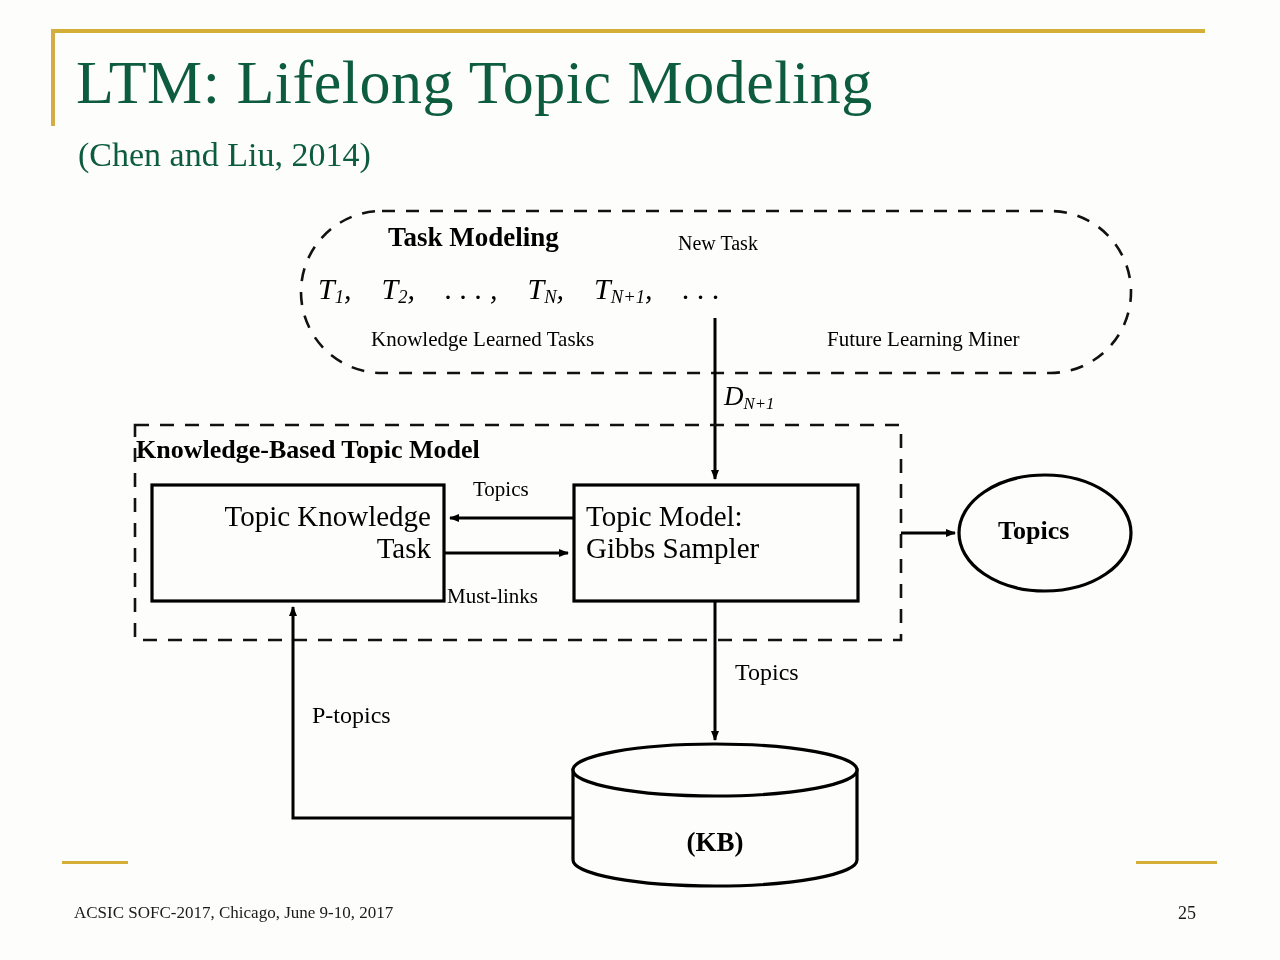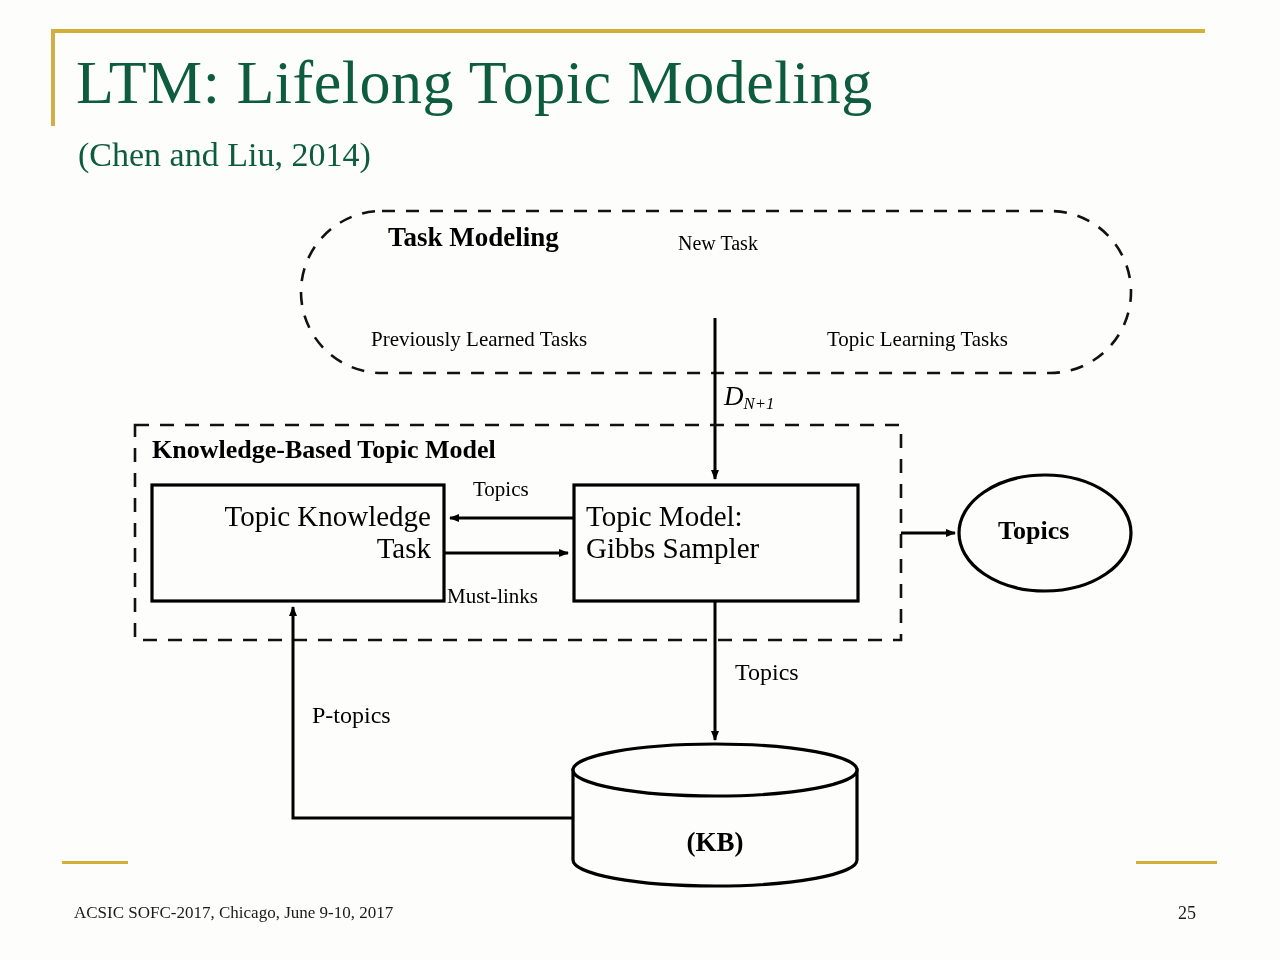--- a/index.html
+++ b/index.html
@@ -106,21 +106,21 @@
     color: #000;
     white-space: nowrap;
   }
   .bold { font-weight: bold; }
   .t-task-manager { left: 388px; top: 222px; font-size: 27px; }
   .t-new-task    { left: 678px; top: 232px; font-size: 20px; }
   .t-prev-tasks  { left: 371px; top: 327px; font-size: 21px; }
   .t-future-tasks{ left: 827px; top: 327px; font-size: 21px; }
   .t-tasks-row   { left: 318px; top: 272px; font-size: 30px; font-style: italic;}
   .t-dnp1        { left: 724px; top: 381px; font-size: 27px; font-style: italic;}
-  .t-kbtm        { left: 152px; top: 435px; font-size: 26px; }
+  .t-kbtm        { left: 136px; top: 435px; font-size: 26px; }
   .t-tkm         { left: 165px; top: 500px; font-size: 29px; width: 266px;
                    text-align: right; white-space: normal; line-height: 1.12;}
   .t-tmgs        { left: 586px; top: 500px; font-size: 29px; width: 260px;
                    text-align: left; white-space: normal; line-height: 1.12;}
   .t-topics-in   { left: 473px; top: 477px; font-size: 21px; }
   .t-mustlinks   { left: 447px; top: 584px; font-size: 21px; }
   .t-topics-ell  { left: 998px; top: 516px; font-size: 26px; }
   .t-topics-down { left: 735px; top: 659px; font-size: 24px; }
   .t-ptopics     { left: 312px; top: 702px; font-size: 24px; }
   .t-kb          { left: 586px; top: 796px; font-size: 27px; width: 258px;
@@ -171,23 +171,36 @@
 
       <path d="M573,770 L573,860 A142,26 0 0 0 857,860 L857,770 Z" fill="#fdfdfb" stroke="#000" stroke-width="3.2"></path>
       <ellipse cx="715" cy="770" rx="142" ry="26" fill="#fdfdfb" stroke="#000" stroke-width="3.2"></ellipse>
 
       <polyline points="573,818 293,818 293,607" fill="none" stroke="#000" stroke-width="3" marker-end="url(#arw)"></polyline>
     </svg>
 
     <div class="dg-label bold t-task-manager">Task Modeling</div>
     <div class="dg-label t-new-task">New Task</div>
 
-
-    <div class="dg-label t-prev-tasks">Previously Learned Tasks</div>
-    <div class="dg-label t-future-tasks">Topic Learning Tasks</div>
+    <div class="dg-label t-tasks-row">
+      <span class="mathvar">T<span class="sub">1</span>,</span>
+      &nbsp;&nbsp;
+      <span class="mathvar">T<span class="sub">2</span>,</span>
+      &nbsp;&nbsp;
+      <span>. . . ,</span>
+      &nbsp;&nbsp;
+      <span class="mathvar">T<span class="sub">N</span>,</span>
+      &nbsp;&nbsp;
+      <span class="mathvar">T<span class="sub">N+1</span>,</span>
+      &nbsp;&nbsp;
+      <span>. . .</span>
+    </div>
+
+    <div class="dg-label t-prev-tasks">Knowledge Learned Tasks</div>
+    <div class="dg-label t-future-tasks">Future Learning Miner</div>
 
     <div class="dg-label t-dnp1">
       <span class="mathvar">D<span class="sub">N+1</span></span>
     </div>
 
     <div class="dg-label bold t-kbtm">Knowledge-Based Topic Model</div>
 
     <div class="dg-label t-tkm">
       <span>Topic Knowledge</span><br>
       <span>Task</span>

